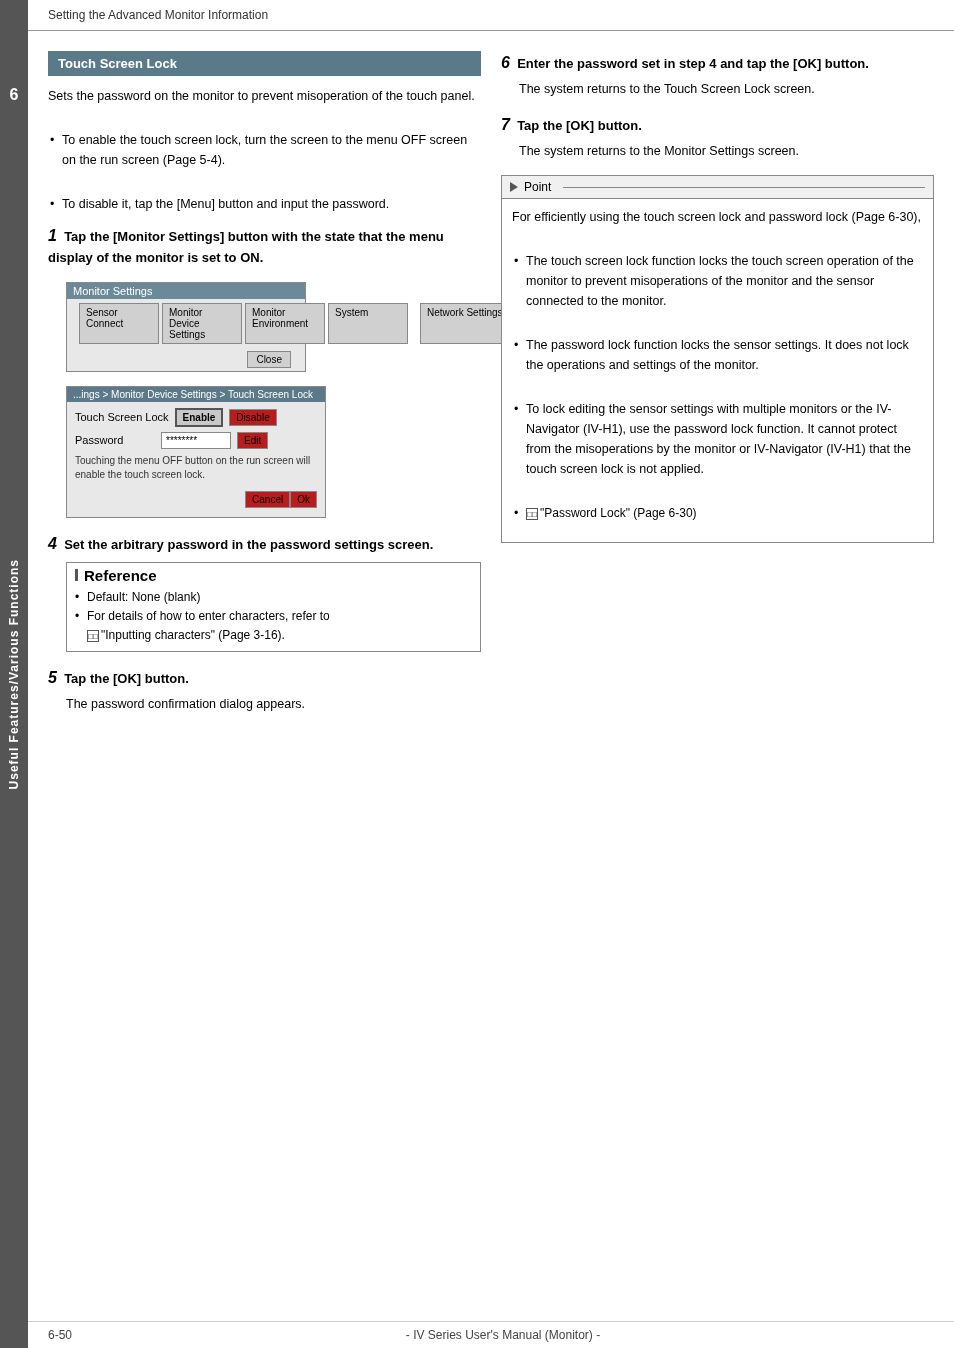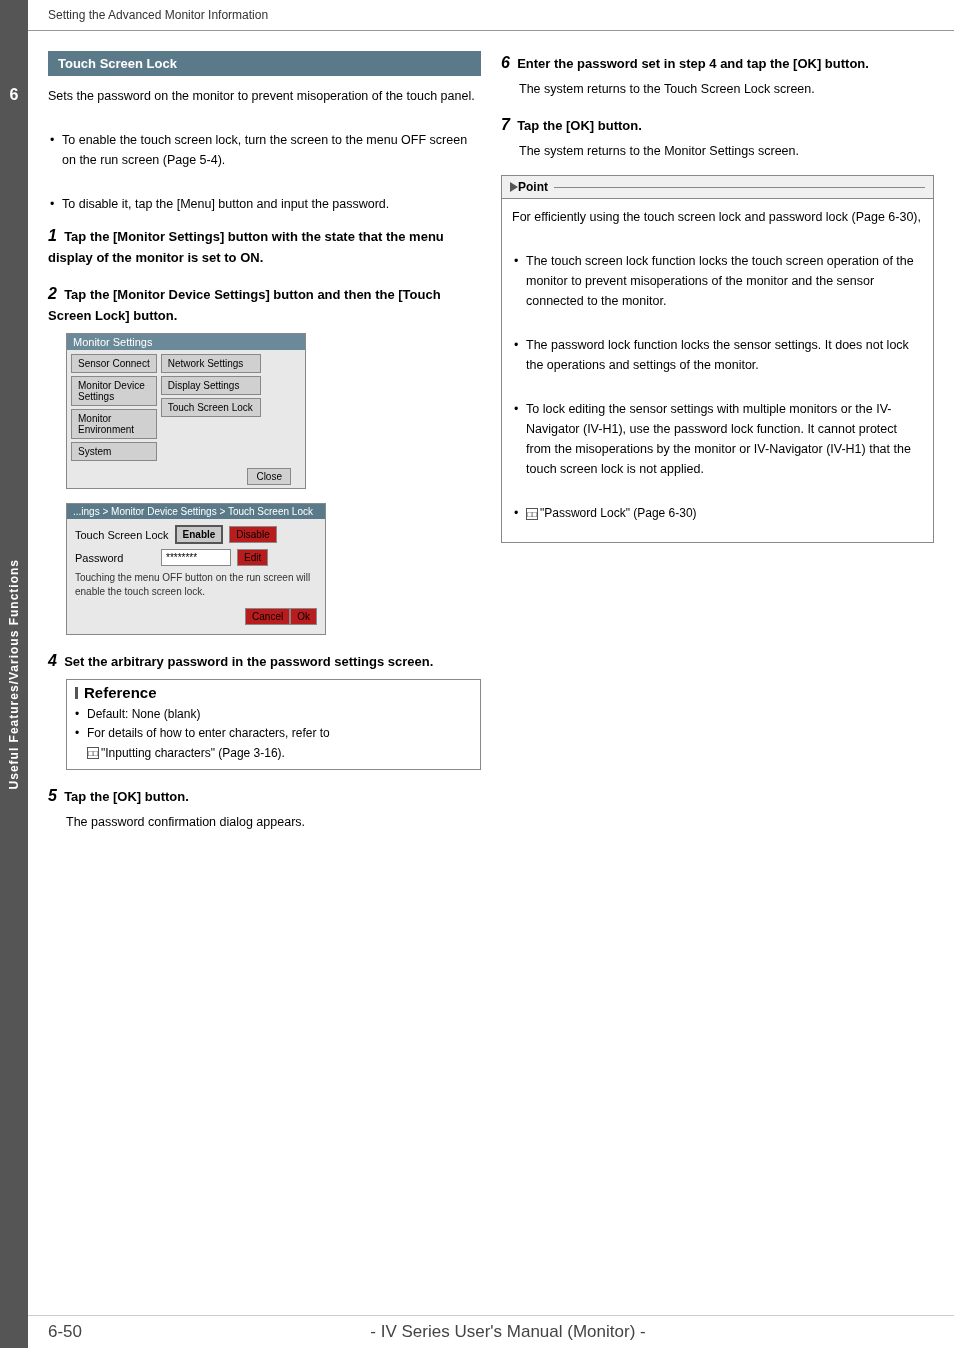--- a/index.html
+++ b/index.html
@@ -144,22 +144,23 @@
       padding: 2px 6px;
       font-size: 11px;
     }
     .screenshot-body {
       display: flex;
       padding: 4px;
       gap: 4px;
     }
     .screenshot-col {
       display: flex;
-      flex-direction: column;
+      flex-direction: row;
       gap: 3px;
+      margin-left: 8px;
     }
     .ss-btn {
       background: #d0d0d0;
       border: 1px solid #888;
       padding: 3px 6px;
       font-size: 10px;
       text-align: left;
       cursor: default;
       min-width: 80px;
     }
@@ -282,24 +283,25 @@
 
     
     .point-box {
       border: 1px solid #888;
       margin-bottom: 12px;
       background: #fff;
     }
     .point-title {
       display: flex;
       align-items: center;
+      gap: 6px;
       padding: 4px 8px;
       border-bottom: 1px solid #888;
       font-size: 12px;
-      font-weight: bold;
+      font-weight: normal;
       background: #f0f0f0;
     }
     .point-triangle {
       width: 0;
       height: 0;
       border-left: 8px solid #555;
       border-top: 5px solid transparent;
       border-bottom: 5px solid transparent;
     }
     .point-body {
@@ -331,21 +333,21 @@
     
     .footer {
       position: absolute;
       bottom: 0;
       left: 28px;
       right: 0;
       border-top: 1px solid #ccc;
       display: flex;
       justify-content: space-between;
       padding: 6px 20px;
-      font-size: 17px;
+      font-size: 12px;
       color: #444;
     }
   </style>
 </head>
 <body>
 
 <div class="vertical-tab">
   <div class="tab-number">6</div>
   <span class="vertical-tab-text">Useful Features/Various Functions</span>
 </div>
@@ -370,24 +372,20 @@
       </ul>
 
       <div class="step">
         <div class="step-heading">
           <span class="step-number">1</span>
           &nbsp;<span>Tap the [Monitor Settings] button with the state that the menu display of the monitor is set to ON.</span>
         </div>
       </div>
 
       <div class="step">
-        <div class="step-heading">
-          <span class="step-number">2</span>
-          &nbsp;<span>Tap the [Monitor Device Settings] button and then the [Touch Screen Lock] button.</span>
-        </div>
 
         <div class="screenshot-box">
           <div class="screenshot-title">Monitor Settings</div>
           <div class="screenshot-body">
             <div class="screenshot-col">
               <div class="ss-btn">Sensor Connect</div>
               <div class="ss-btn">Monitor Device<br>Settings</div>
               <div class="ss-btn">Monitor<br>Environment</div>
               <div class="ss-btn">System</div>
             </div>

